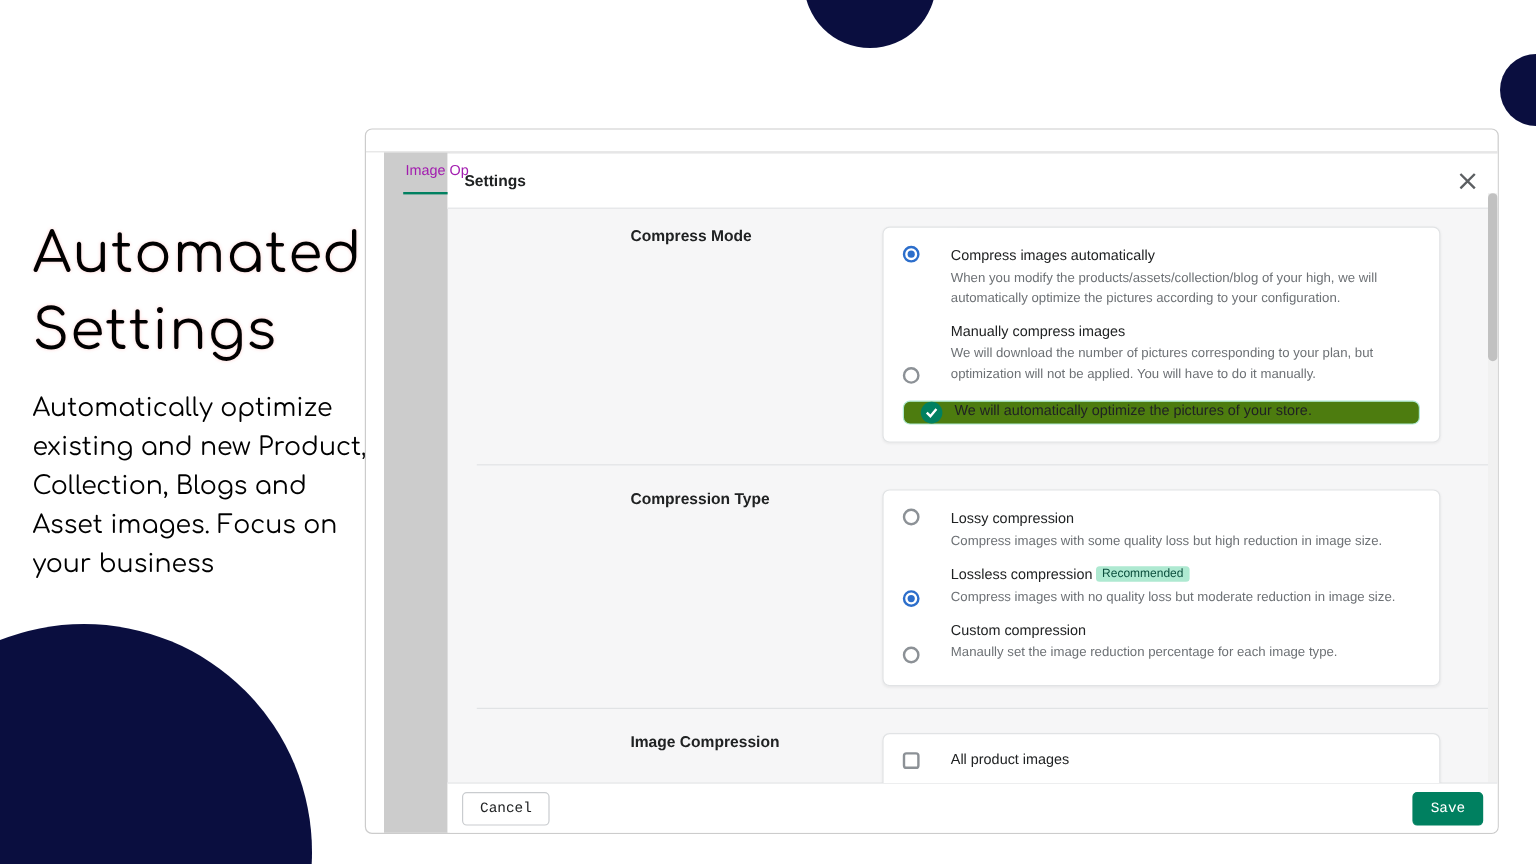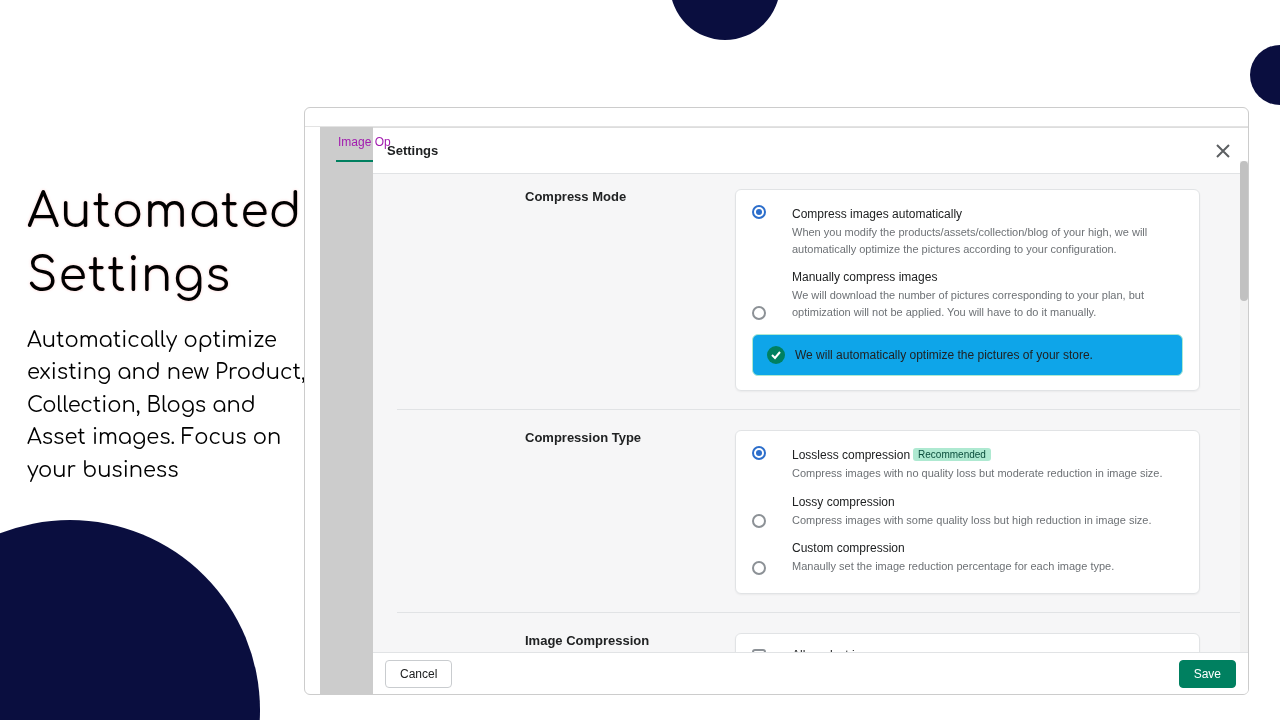--- a/index.html
+++ b/index.html
@@ -45,27 +45,27 @@
 .radio-circle { border: 2px solid #8c9196; border-radius: 50%; position: relative; }
 .radio-circle.checked { border-color: #2c6ecb; }
 .radio-circle.checked::after { content: ''; position: absolute; top: 2px; left: 2px; width: 6px; height: 6px; background: #2c6ecb; border-radius: 50%; }
 .checkbox-box { border: 2px solid #8c9196; border-radius: 3px; position: relative; }
 
 .option-content { flex: 1; }
 .option-label { font-size: 12px; color: #202223; display: inline; }
 .option-desc { font-size: 11px; color: #6d7175; line-height: 1.5; margin-top: 2px; }
 .badge { display: inline-block; background: #aee9d1; color: #0a4d3c; font-size: 10px; padding: 1px 5px; border-radius: 3px; margin-left: 3px; vertical-align: middle; }
 
-.alert { display: flex; align-items: center; gap: 10px; background: #0ea5e9; border: 1px solid #aee9d1; border-radius: 6px; padding: 11px 14px; margin-top: 14px; }
+.alert { display: flex; gap: 10px; background: #4d7c0f; border: 1px solid #aee9d1; border-radius: 6px; padding: 0 14px; margin-top: 14px; }
 .alert-icon { width: 18px; height: 18px; background: #008060; border-radius: 50%; display: flex; align-items: center; justify-content: center; flex-shrink: 0; }
 .alert-icon svg { width: 10px; height: 10px; }
 .alert-text { font-size: 12px; color: #202223; font-weight: 500; }
 
 .panel-footer { position: absolute; bottom: 0; left: 0; right: 0; height: 42px; background: #fff; border-top: 1px solid #e1e3e5; display: flex; align-items: center; justify-content: space-between; padding: 0 12px; }
-.btn { padding: 6px 14px; border-radius: 4px; font-size: 12px; cursor: pointer; }
+.btn { padding: 6px 14px; border-radius: 4px; font-size: 12px; cursor: pointer; font-family: Liberation Mono, monospace; }
 .btn-secondary { background: #fff; border: 1px solid #c9cccf; color: #202223; }
 .btn-primary { background: #008060; border: 1px solid #008060; color: #fff; font-weight: 500; }
 
 .check-item { margin-bottom: 10px; }
 </style>
 </head>
 <body>
 
 <div class="bg-circle-top"></div>
 <div class="bg-circle-bottom"></div>
@@ -123,31 +123,31 @@
           </div>
         </div>
       </div>
 
       <div class="section">
         <div class="section-left">
           <div class="section-title">Compression Type</div>
         </div>
         <div class="card">
           <div class="radio-item">
+            <div class="radio-circle"></div>
+            <div class="option-content">
+              <div class="option-label">Lossy compression</div>
+              <div class="option-desc">Compress images with some quality loss but high reduction in image size.</div>
+            </div>
+          </div>
+          <div class="radio-item">
             <div class="radio-circle checked"></div>
             <div class="option-content">
               <span class="option-label">Lossless compression</span><span class="badge">Recommended</span>
               <div class="option-desc">Compress images with no quality loss but moderate reduction in image size.</div>
-            </div>
-          </div>
-          <div class="radio-item">
-            <div class="radio-circle"></div>
-            <div class="option-content">
-              <div class="option-label">Lossy compression</div>
-              <div class="option-desc">Compress images with some quality loss but high reduction in image size.</div>
             </div>
           </div>
           <div class="radio-item">
             <div class="radio-circle"></div>
             <div class="option-content">
               <div class="option-label">Custom compression</div>
               <div class="option-desc">Manaully set the image reduction percentage for each image type.</div>
             </div>
           </div>
         </div>

